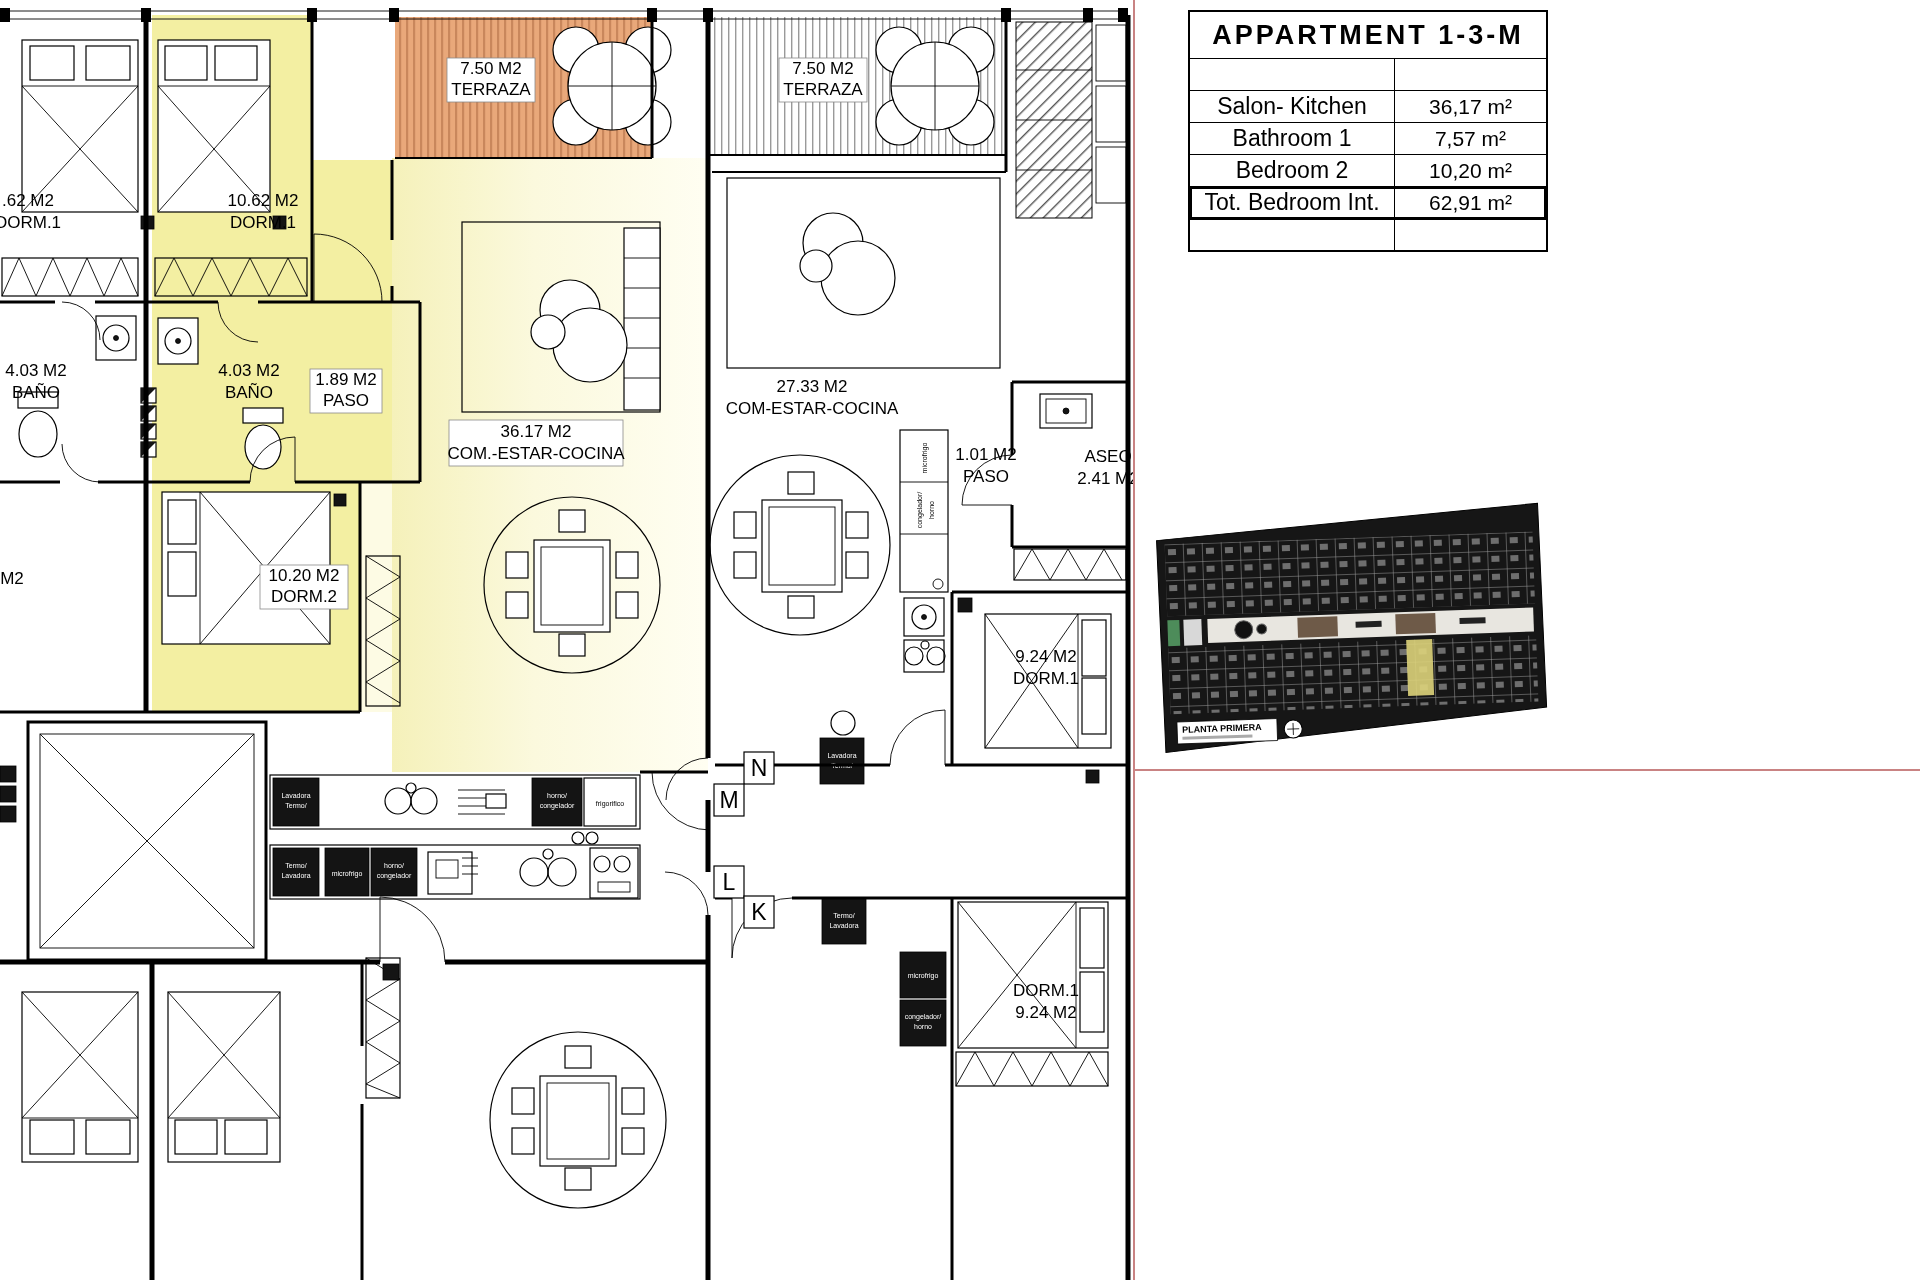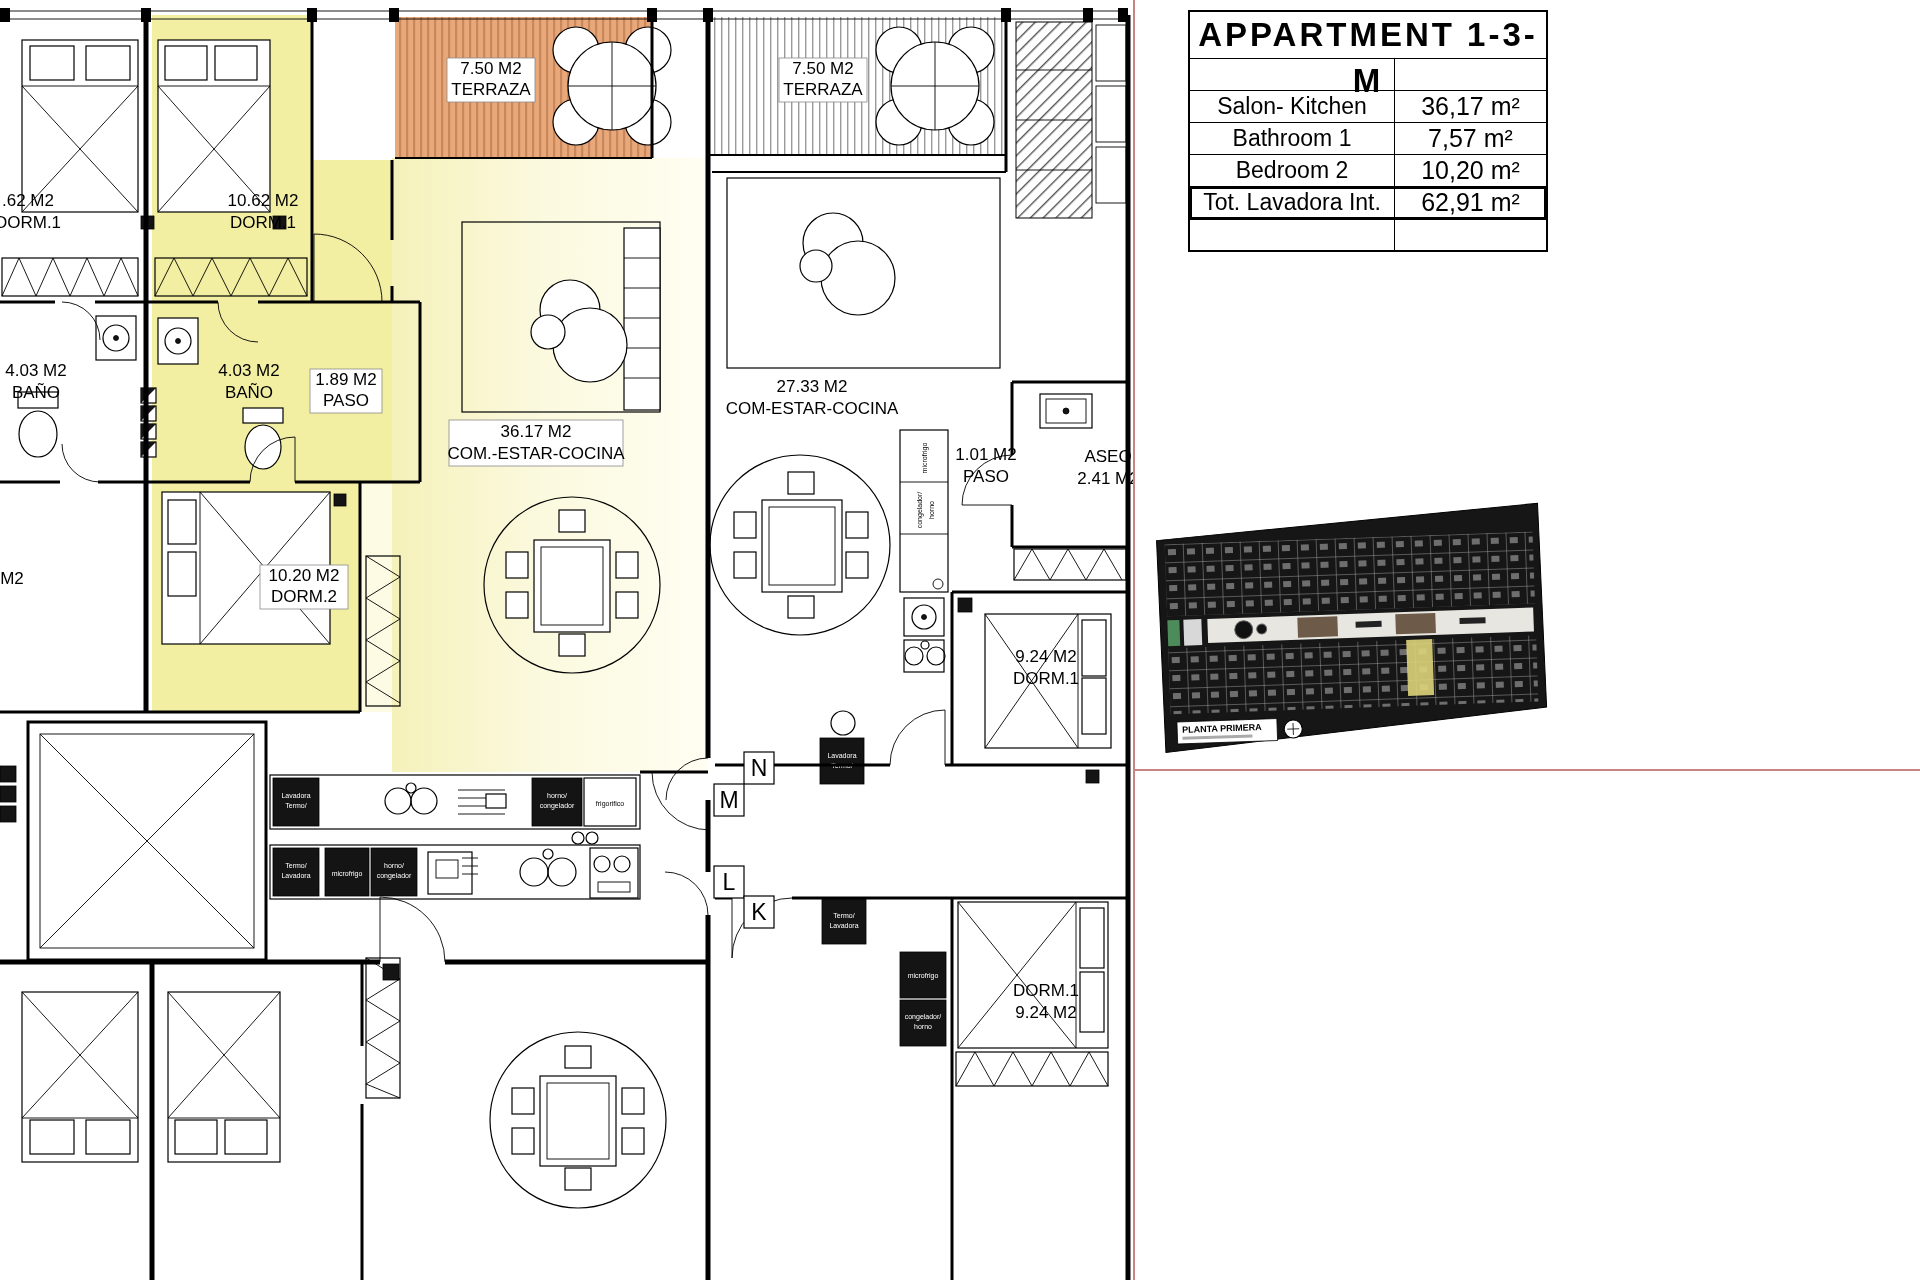--- a/index.html
+++ b/index.html
@@ -6,26 +6,26 @@
   body{width:1920px;height:1280px;position:relative;background:#fff;overflow:hidden;
        font-family:"Liberation Sans",sans-serif;color:#000}
 
   .plan-svg{position:absolute;left:0;top:0}
   .mini-svg{position:absolute;left:1148px;top:502px}
   .pink-v{position:absolute;left:1133px;top:0;width:2px;height:1280px;background:#c98383}
   .pink-h{position:absolute;left:1133px;top:769px;width:787px;height:2px;background:#c98383}
 
   
   .area-table{position:absolute;left:1188px;top:10px;width:356px;border:2px solid #000;background:#fff}
-  .tt{height:46px;line-height:46px;text-align:center;font-size:33px;font-weight:600;
+  .tt{height:46px;line-height:46px;text-align:center;font-size:27px;font-weight:600;
       letter-spacing:3px;border-bottom:1px solid #000}
   .trow{display:grid;grid-template-columns:205px 1fr;height:31px;border-bottom:1px solid #000;position:relative}
   .trow:last-child{border-bottom:0}
   .cl{border-right:1px solid #000;display:flex;align-items:center;justify-content:center;font-size:23px}
-  .cv{display:flex;align-items:center;justify-content:center;font-size:25px}
+  .cv{display:flex;align-items:center;justify-content:center;font-size:21px}
   .trow.total{outline:3px solid #000;outline-offset:-2px;z-index:2;font-weight:400}
 
   
   .w5{stroke:#000;stroke-width:5;fill:none}
   .w3{stroke:#000;stroke-width:3;fill:none}
   .w2{stroke:#000;stroke-width:2;fill:none}
   .thin{stroke:#000;stroke-width:0.9;fill:none}
   .furn{fill:#fff;stroke:#000;stroke-width:1.2}
   .furn-n{fill:none;stroke:#000;stroke-width:1.2}
   .blk{fill:#141414;stroke:#000;stroke-width:0.8}
@@ -449,21 +449,21 @@
   </div>
   <div class="trow">
     <div class="cl">Bathroom 1</div>
     <div class="cv">7,57 m²</div>
   </div>
   <div class="trow">
     <div class="cl">Bedroom 2</div>
     <div class="cv">10,20 m²</div>
   </div>
   <div class="trow total">
-    <div class="cl">Tot. Lavadora Int.</div>
+    <div class="cl">Tot. Bedroom Int.</div>
     <div class="cv">62,91 m²</div>
   </div>
   <div class="trow">
       <div class="cl"></div>
       <div class="cv"></div>
     </div>
 </div>
 
 <svg class="mini-svg" width="400" height="268" viewBox="0 0 400 268">
   <defs>

